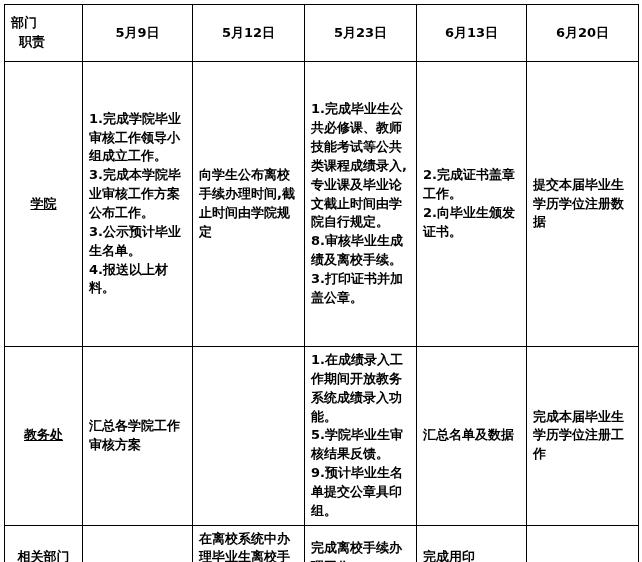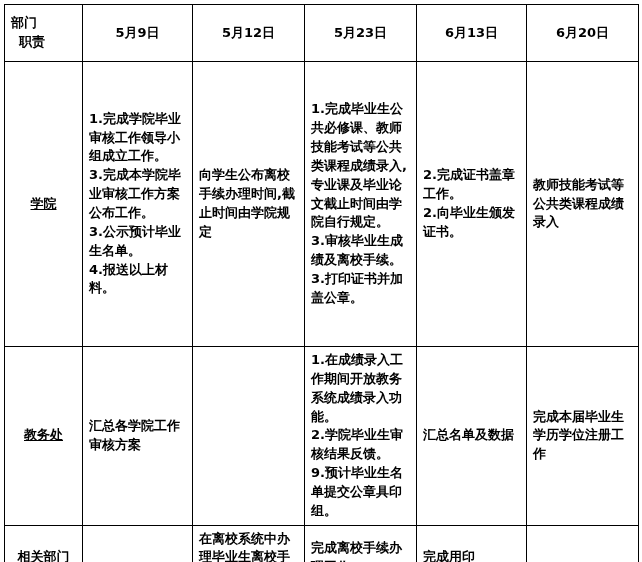--- a/index.html
+++ b/index.html
@@ -101,36 +101,36 @@
         <td class="rowhead">学院</td>
         <td class="cell multiline">
             <span class="line">1.完成学院毕业审核工作领导小组成立工作。</span>
             <span class="line">3.完成本学院毕业审核工作方案公布工作。</span>
             <span class="line">3.公示预计毕业生名单。</span>
             <span class="line">4.报送以上材料。</span>
           </td>
         <td class="cell multiline">向学生公布离校手续办理时间,截止时间由学院规定</td>
         <td class="cell multiline">
             <span class="line">1.完成毕业生公共必修课、教师技能考试等公共类课程成绩录入,专业课及毕业论文截止时间由学院自行规定。</span>
-            <span class="line">3.审核毕业生成绩及离校手续。</span>
+            <span class="line">8.审核毕业生成绩及离校手续。</span>
             <span class="line">3.打印证书并加盖公章。</span>
           </td>
         <td class="cell multiline">
             <span class="line">2.完成证书盖章工作。</span>
             <span class="line">2.向毕业生颁发证书。</span>
           </td>
-        <td class="cell multiline">教师技能考试等公共类课程成绩录入</td>
+        <td class="cell multiline">提交本届毕业生学历学位注册数据</td>
       </tr>
       <tr class="r2">
         <td class="rowhead">教务处</td>
         <td class="cell multiline">汇总各学院工作审核方案</td>
         <td class="cell multiline"></td>
         <td class="cell multiline">
             <span class="line">1.在成绩录入工作期间开放教务系统成绩录入功能。</span>
-            <span class="line">2.学院毕业生审核结果反馈。</span>
+            <span class="line">5.学院毕业生审核结果反馈。</span>
             <span class="line">9.预计毕业生名单提交公章具印组。</span>
           </td>
         <td class="cell multiline">汇总名单及数据</td>
         <td class="cell multiline">完成本届毕业生学历学位注册工作</td>
       </tr>
       <tr class="r3">
         <td class="rowhead">相关部门</td>
         <td class="cell multiline"></td>
         <td class="cell multiline">在离校系统中办理毕业生离校手续</td>
         <td class="cell multiline">完成离校手续办理工作</td>

